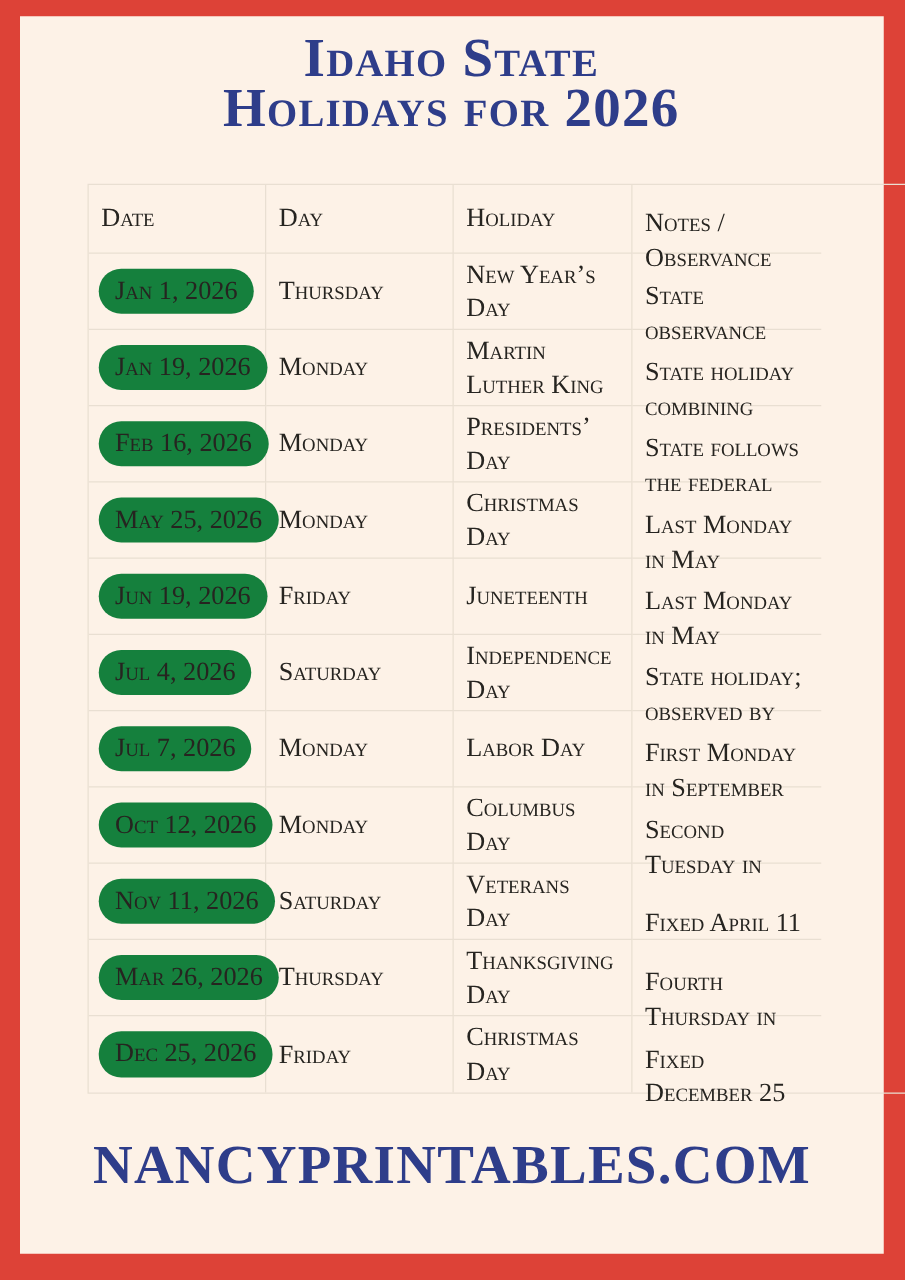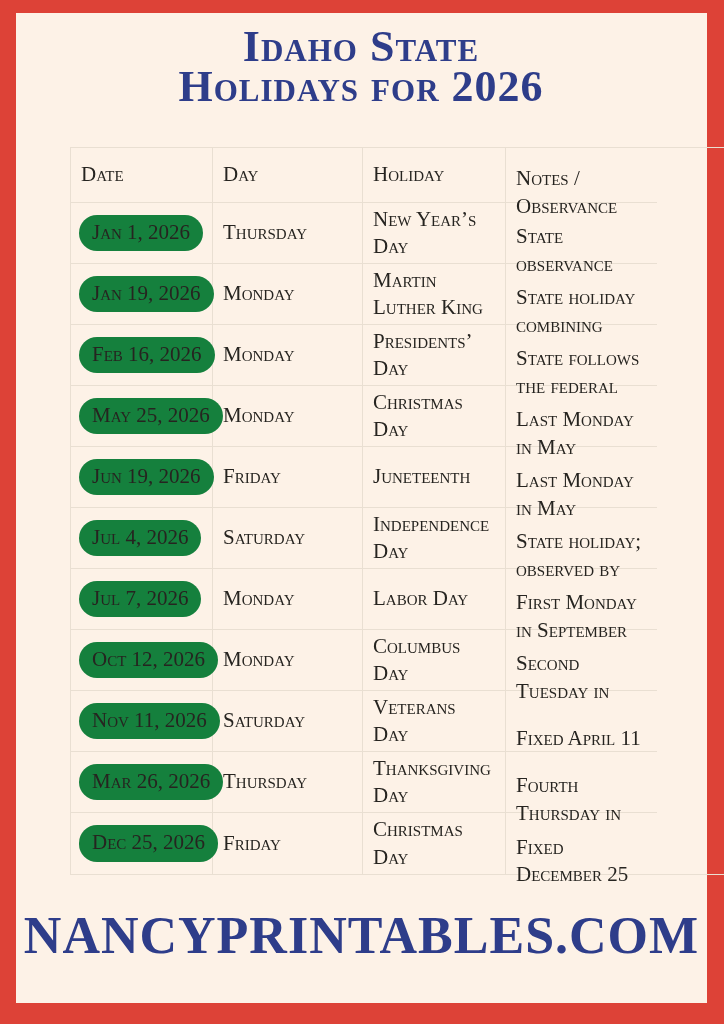--- a/index.html
+++ b/index.html
@@ -58,21 +58,21 @@
     border-radius: 18px;
     padding: 4px 13px 5px 13px;
     white-space: nowrap;
     display: inline-block;
   }
   .footer {
     position: absolute;
     left: 0; right: 0; top: 893px;
     text-align: center;
     color: #2e3d8a;
-    font-size: 52px;
+    font-size: 44px;
     font-weight: bold;
     letter-spacing: 1px;
   }
 </style>
 </head>
 <body>
 
 <div class="page">
 
   <h1 class="title">

